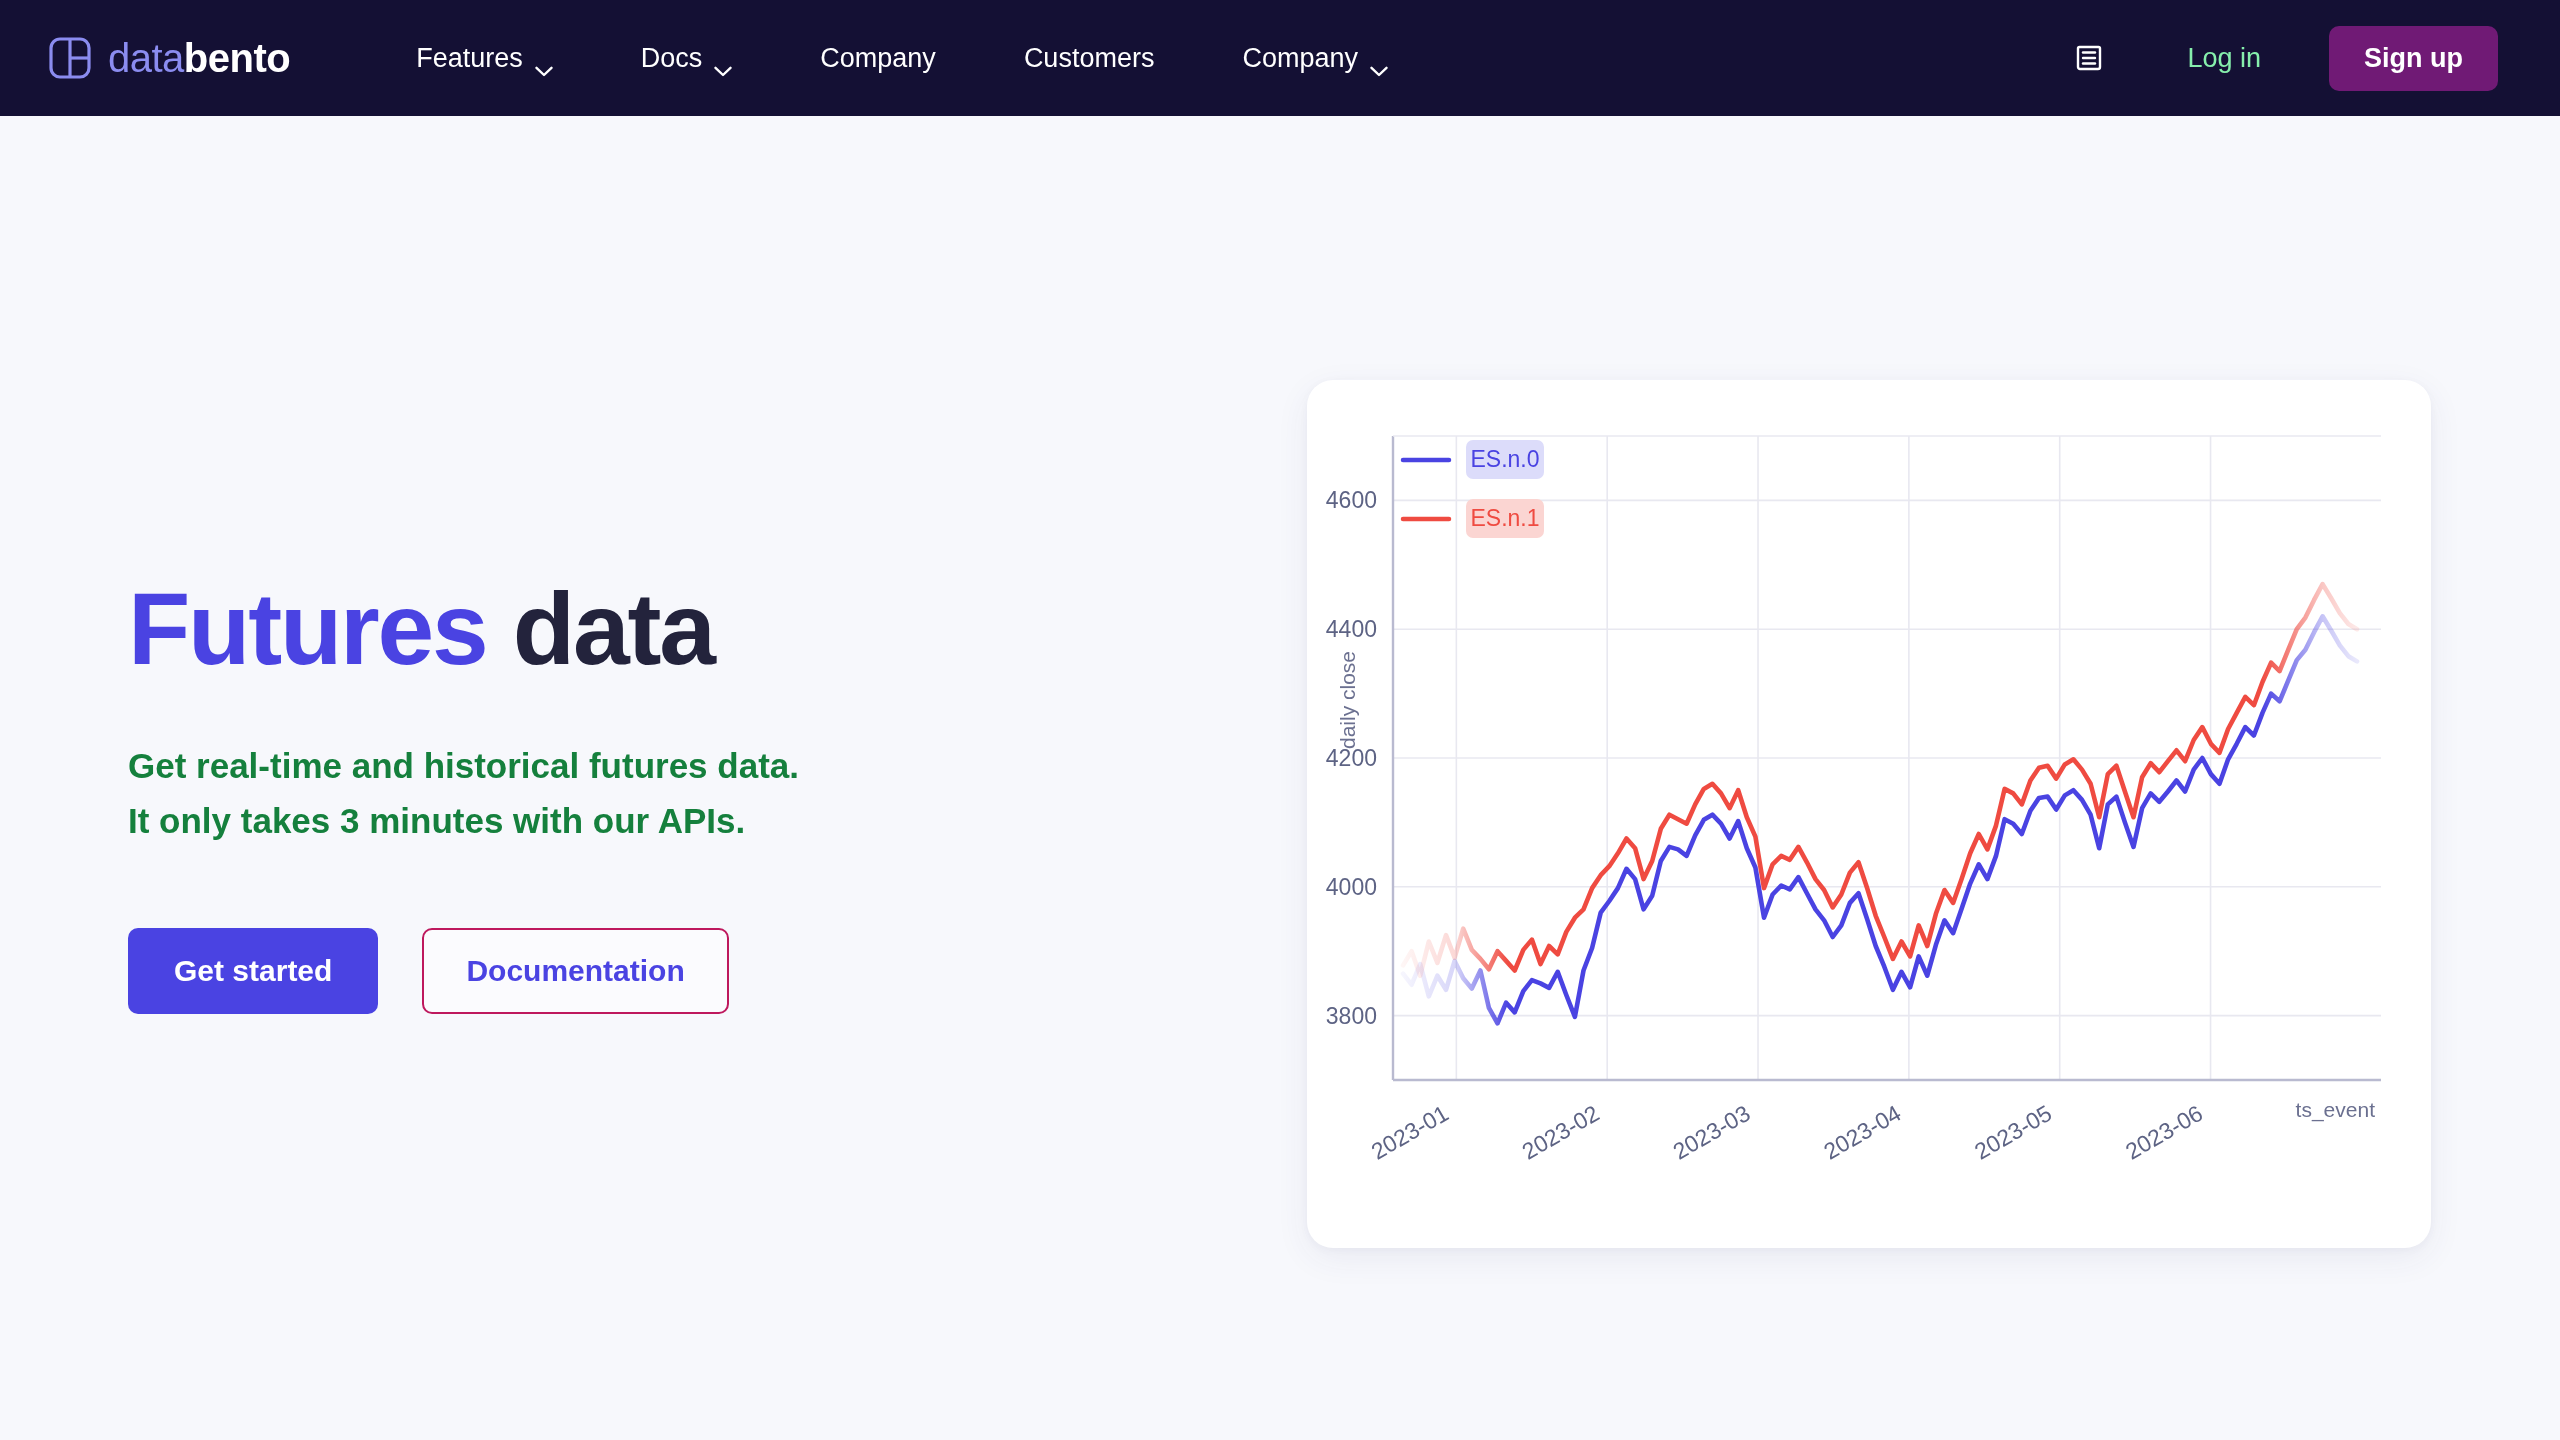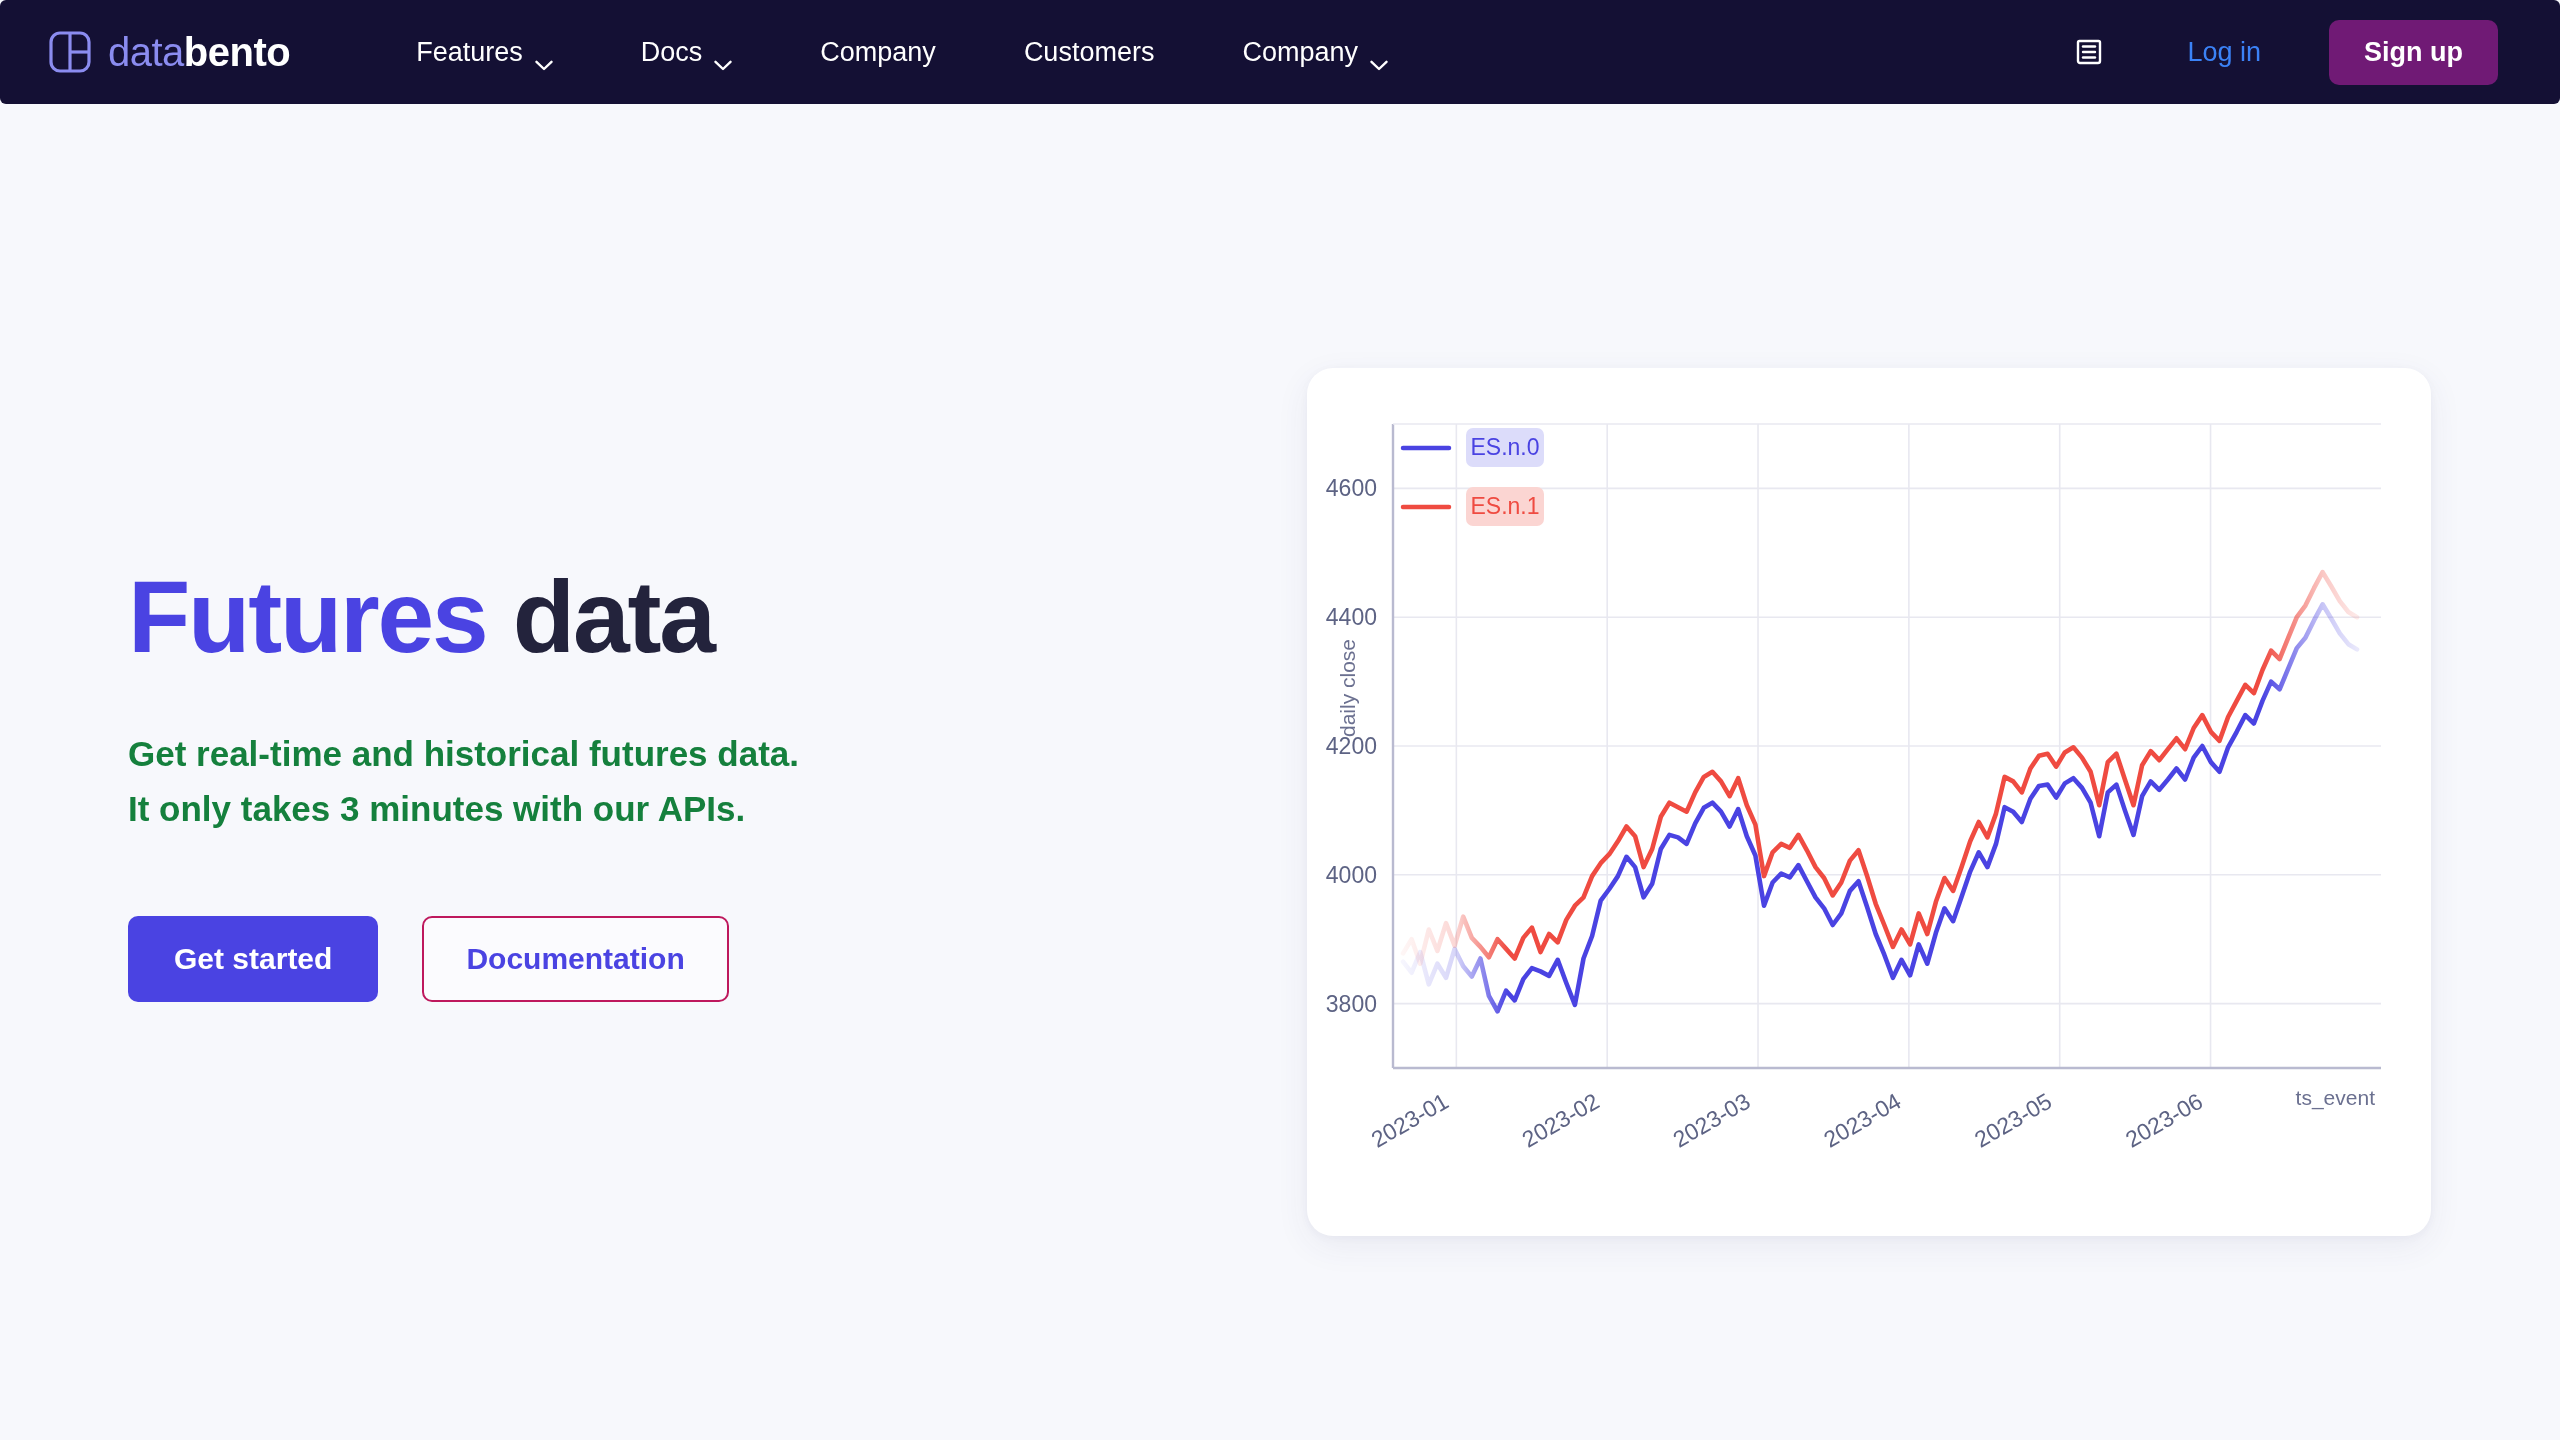--- a/index.html
+++ b/index.html
@@ -11,28 +11,27 @@
   }
 
   body {
     font-family: "Liberation Sans", sans-serif;
     background: #f7f8fc;
     -webkit-font-smoothing: antialiased;
   }
 
   
   .navbar {
-    height: 104px;
+    height: 116px;
     background: #141034;
     display: flex;
     align-items: center;
     padding: 0 62px 0 48px;
     position: relative;
     z-index: 10;
-    border-radius: 6px;
   }
 
   .brand {
     display: flex;
     align-items: center;
     gap: 16px;
     margin-right: 82px;
     cursor: pointer;
   }
 
@@ -87,21 +86,21 @@
     width: 56px;
     height: 56px;
     display: flex;
     align-items: center;
     justify-content: center;
     cursor: pointer;
     margin-right: 54px;
   }
 
   .login-link {
-    color: #3b82f6;
+    color: #86efac;
     font-size: 27px;
     padding: 12px 16px;
     cursor: pointer;
     margin-right: 52px;
     white-space: nowrap;
   }
 
   .signup-btn {
     background: #701a75;
     color: #ffffff;

